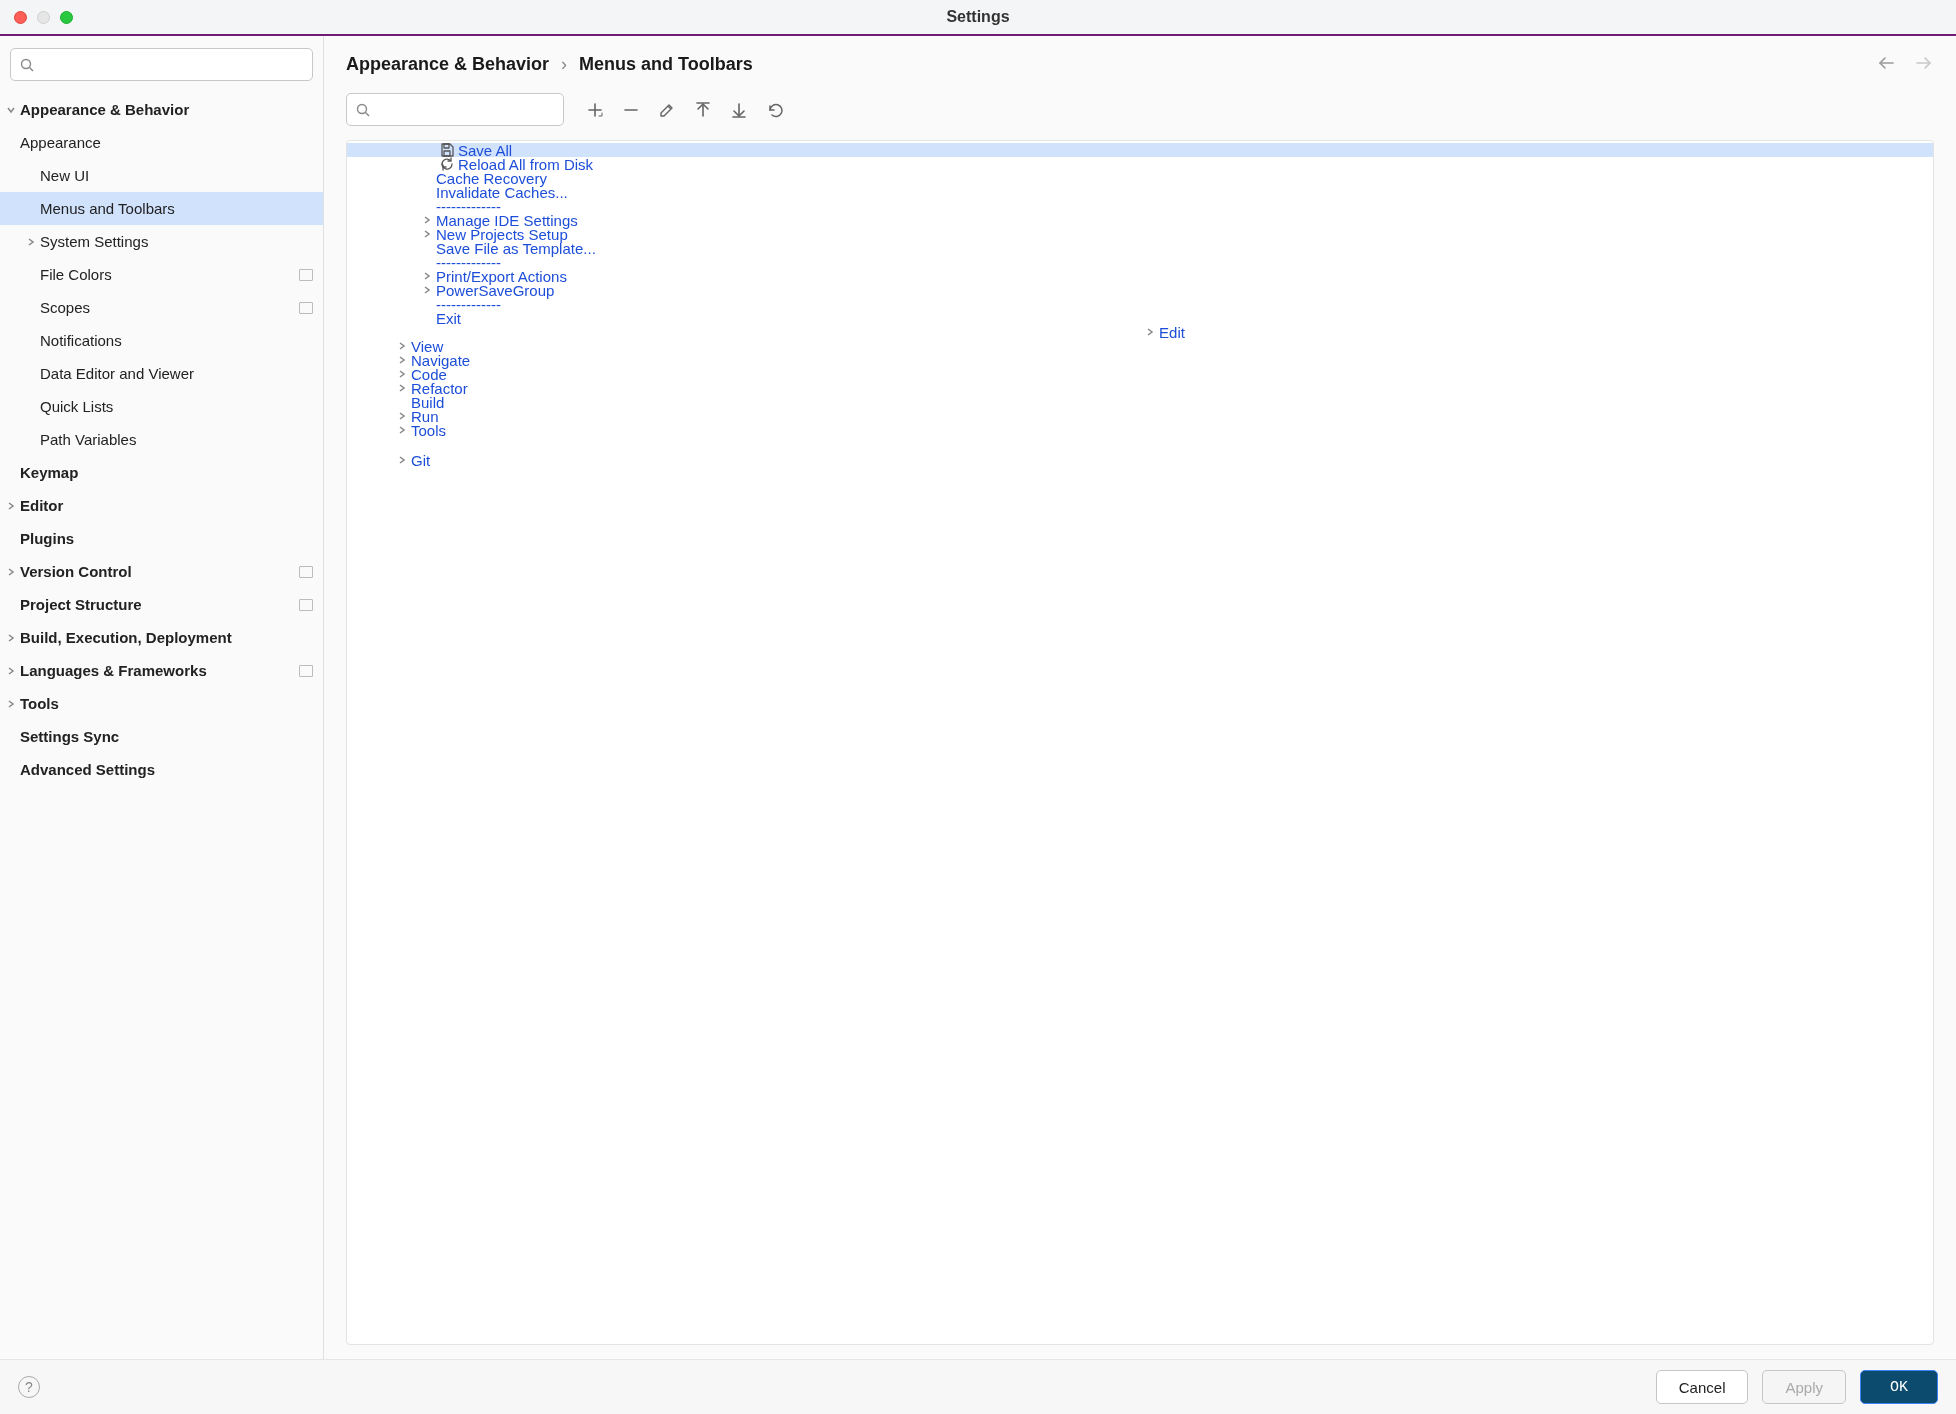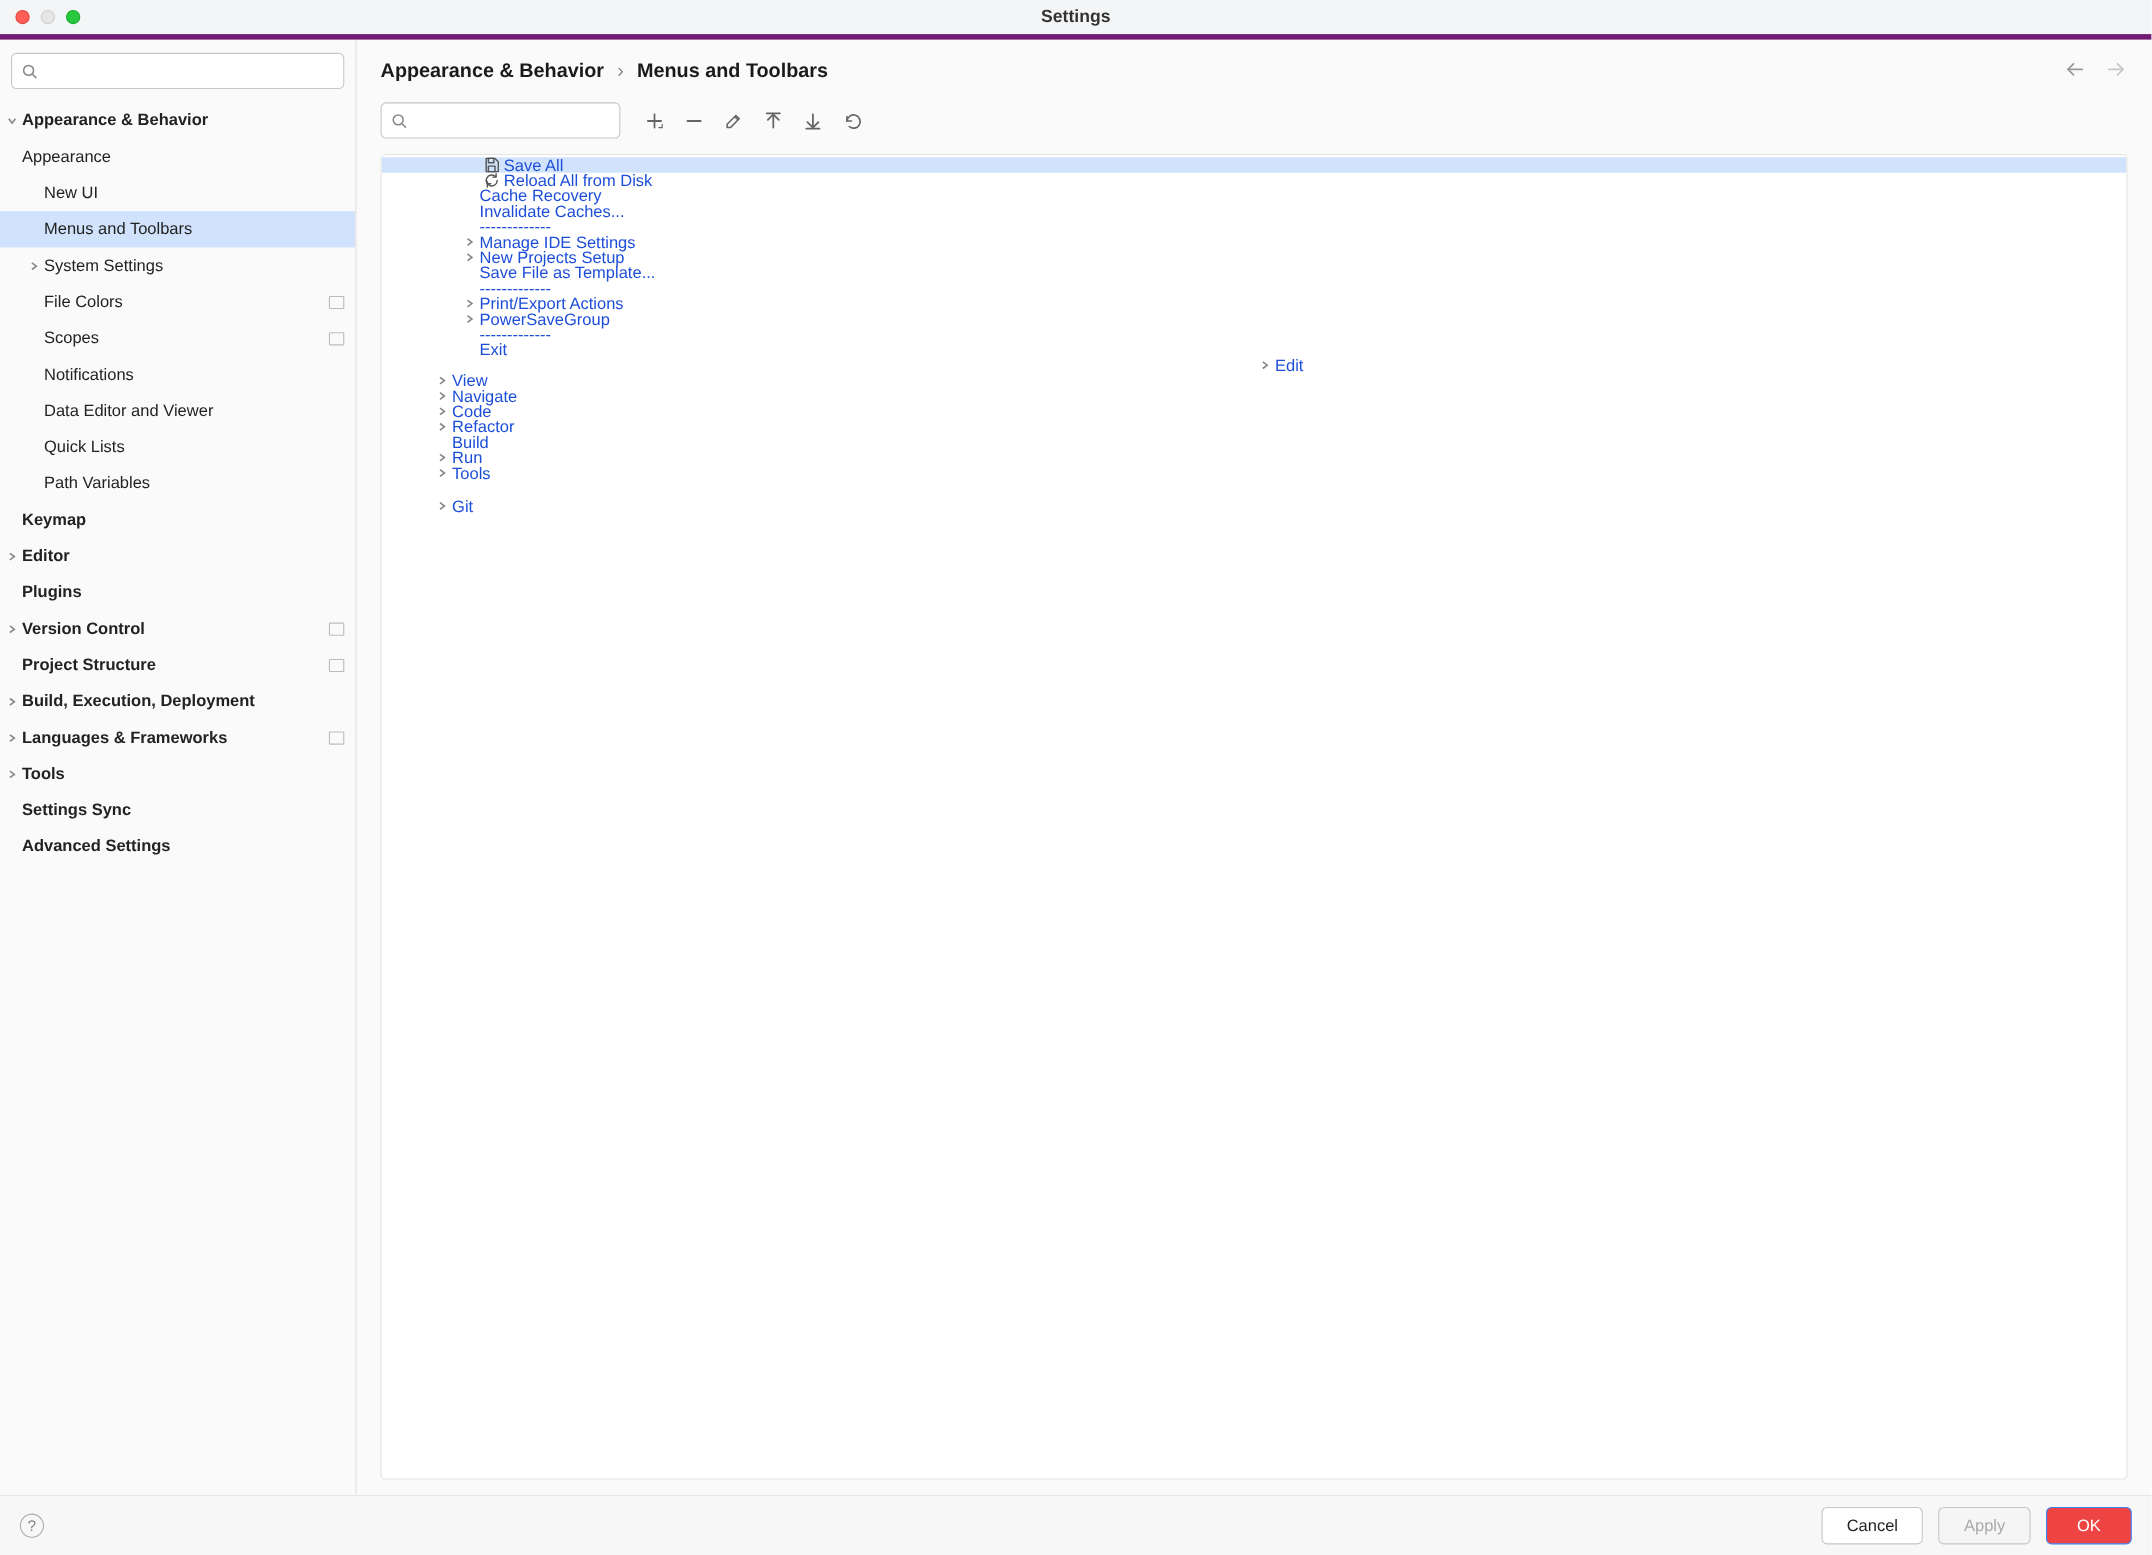--- a/index.html
+++ b/index.html
@@ -5,21 +5,21 @@
   * { box-sizing: border-box; margin: 0; padding: 0; }
   html, body { height: 100%; font-family: -apple-system, BlinkMacSystemFont, "Segoe UI", Arial, sans-serif; font-size: 15px; }
   body { background: #fafafa; display: flex; flex-direction: column; }
 
   .titlebar {
     height: 36px;
     background: #f4f5f6;
     display: flex;
     align-items: center;
     position: relative;
-    border-bottom: 5px solid #701a75;
+    border-bottom: 2px solid #701a75;
   }
   .traffic-lights { display: flex; gap: 10px; padding-left: 14px; }
   .traffic-light { width: 13px; height: 13px; border-radius: 50%; }
   .tl-red { background: #ff5f57; border: 1px solid #e0443e; }
   .tl-yellow { background: #e6e6e6; border: 1px solid #cfcfcf; }
   .tl-green { background: #28c840; border: 1px solid #1aad2e; }
   .title { position: absolute; left: 50%; transform: translateX(-50%); font-weight: 600; color: #333; font-size: 16px; }
 
   .body { flex: 1; display: flex; min-height: 0; }
 
@@ -92,21 +92,21 @@
   }
   .help-ico { width: 22px; height: 22px; border: 1.5px solid #aaa; border-radius: 50%; display: inline-flex; align-items: center; justify-content: center; color: #888; font-size: 14px; }
   .footer-btns { margin-left: auto; display: flex; gap: 14px; }
   .btn {
     height: 34px; padding: 0 22px; border-radius: 5px;
     border: 1px solid #c6c6c6; background: #fff;
     font-size: 15px; color: #222; cursor: default;
     display: inline-flex; align-items: center; justify-content: center;
   }
   .btn.disabled { color: #aaa; background: #f5f5f5; }
-  .btn.primary { background: #ef4444; color: #fff; border-color: #3b82f6; min-width: 78px; }
+  .btn.primary { background: #0c4a6e; color: #fff; border-color: #3b82f6; min-width: 78px; font-family: Liberation Mono, monospace; }
 </style>
 </head>
 <body>
 
 <div class="titlebar">
   <div class="traffic-lights">
     <div class="traffic-light tl-red"></div>
     <div class="traffic-light tl-yellow"></div>
     <div class="traffic-light tl-green"></div>
   </div>

